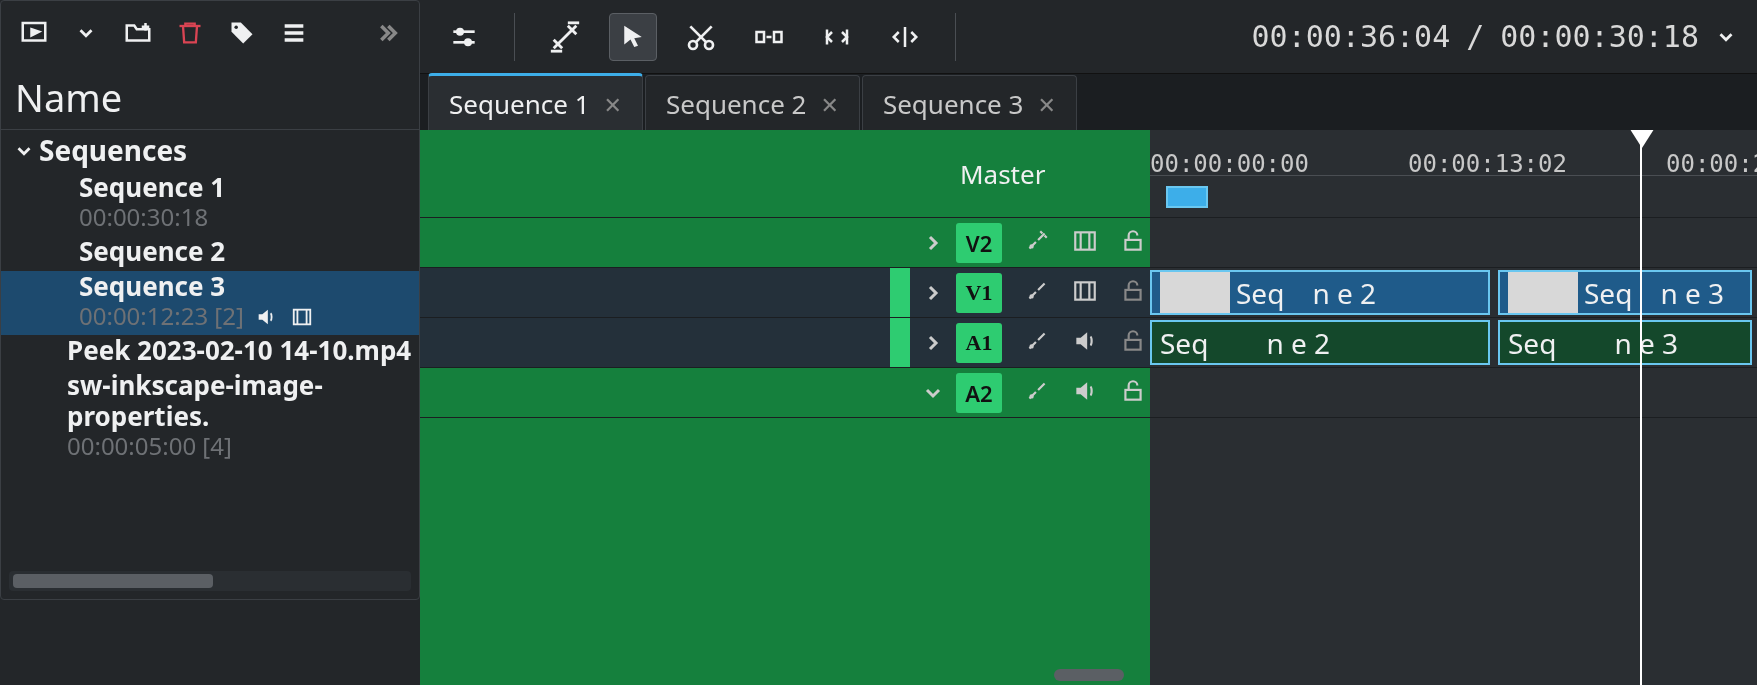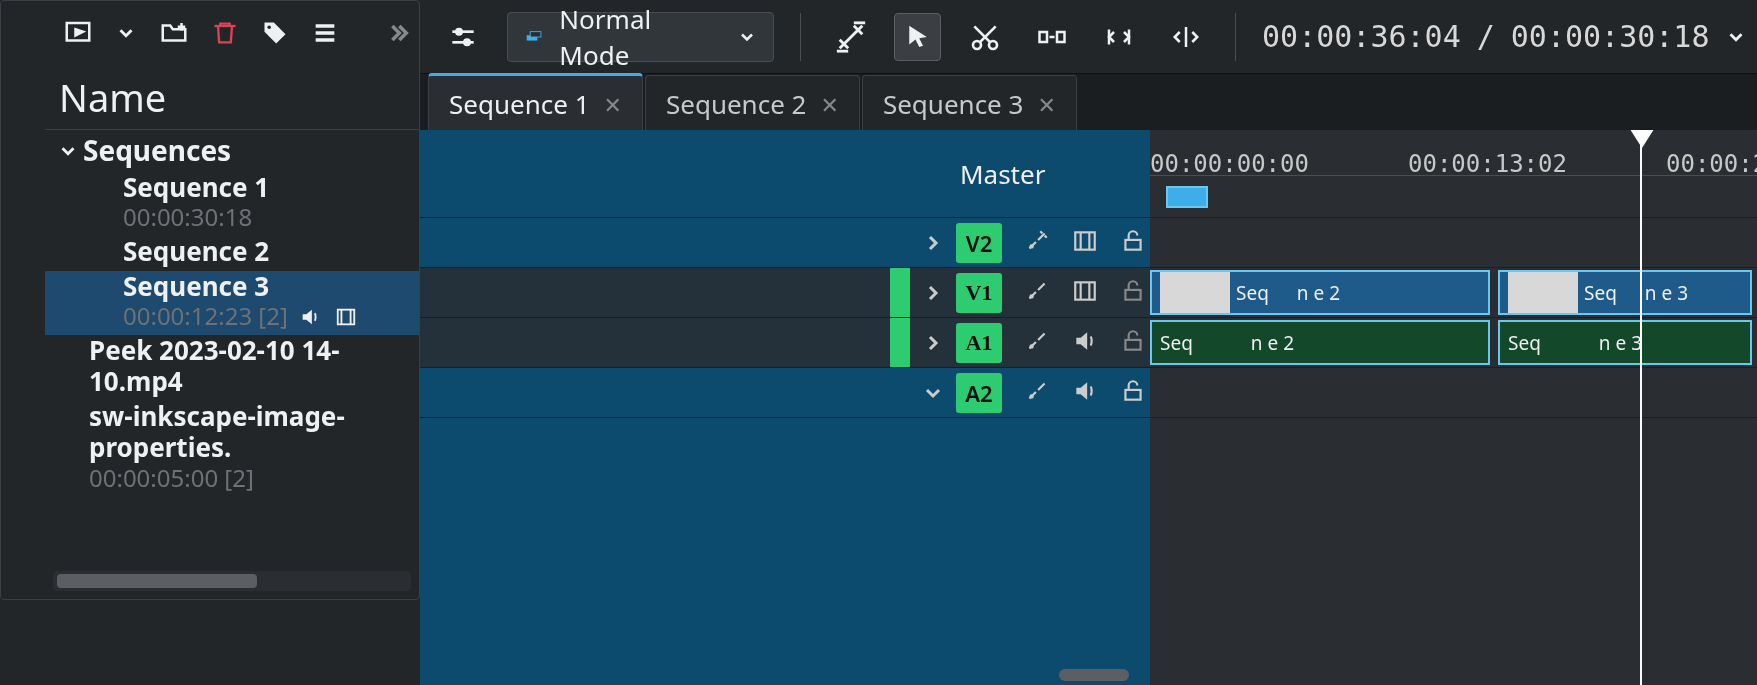--- a/index.html
+++ b/index.html
@@ -15,21 +15,20 @@
   }
   
   .bin {
     width: 420px;
     height: 600px;
     background: #232629;
     border: 1px solid #3b3f44;
     border-radius: 4px;
     display: flex;
     flex-direction: column;
-    padding-left: 44px;
   }
   .bin-toolbar {
     height: 64px;
     display: flex;
     align-items: center;
     gap: 22px;
     padding: 0 18px;
   }
   .bin-toolbar .spacer { flex: 1; }
   .icon {
@@ -53,21 +52,21 @@
     padding: 0 0 4px 12px;
     line-height: 1.2;
   }
   .tree-row.seq-folder {
     font-weight: 700;
     font-size: 28px;
     padding-left: 12px;
     display: flex; flex-direction: row; align-items: center; gap: 4px;
   }
   .tree-row.child { padding-left: 78px; }
-  .tree-row.file  { padding-left: 44px; }
+  .tree-row.file  { padding-left: 44px; margin-left: 22px; }
   .tree-title { font-weight: 700; font-size: 26px; color: #eff0f1; }
   .tree-sub   { font-size: 24px; color: #6e7175; display:flex; align-items:center; gap:10px;}
   .tree-row.selected { background: #1d4a6e; }
   .mini-icon {
     width: 26px; height: 20px; display:inline-block;
   }
   .mini-speaker { color:#3daee9; }
   .mini-film    { color:#3daee9; }
   .mini-speaker.white, .mini-film.white { color:#eff0f1; }
   .bin-scroll {
@@ -143,21 +142,21 @@
   .tab .close { color:#888; font-size:22px; }
 
   .tl-body {
     flex:1;
     display:flex;
     background:#2a2e32;
     position:relative;
   }
   .track-headers {
     width:730px;
-    background:#0c4a6e;
+    background:#15803d;
     display:flex;
     flex-direction:column;
   }
   .master-row {
     height:88px;
     display:flex; align-items:center; justify-content:flex-start;
     padding-left:540px;
     font-size:26px;
     border-bottom:1px solid #1b1e21;
   }
@@ -206,21 +205,21 @@
   }
   .tracks-area {
     position:relative;
   }
   .tl-track { height:50px; position:relative; border-bottom:1px solid #1b1e21;}
   .clip {
     position:absolute; top:2px; bottom:2px;
     border:2px solid #6ac7f0;
     display:flex; align-items:center;
     padding-left:8px;
-    font-size:19px;
+    font-size:28px;
     color:#eff0f1;
     overflow:hidden;
     white-space:nowrap;
   }
   .clip.video { background:#1f5b8a; }
   .clip.audio { background:#14482b; }
   .clip .thumb {
     width:70px; height:100%; background:#d8d8d8; margin-right:6px;
     flex-shrink:0;
   }
@@ -329,52 +328,40 @@
             </svg>
         </span>
       </span>
     </div>
 
     <div class="tree-row file">
       <span class="tree-title">Peek 2023-02-10 14-10.mp4</span>
     </div>
     <div class="tree-row file">
       <span class="tree-title">sw-inkscape-image-properties.</span>
-      <span class="tree-sub">00:00:05:00 [2]</span>
+      <span class="tree-sub">00:00:05:00 [4]</span>
     </div>
   </div>
 
   <div class="bin-scroll">
     <div class="bin-scroll-thumb"></div>
   </div>
 </div>
 
 <div class="timeline-pane">
 
   <div class="tl-toolbar">
     <span class="tool">
       <svg width="32" height="32" viewBox="0 0 24 24" fill="none" stroke="#eff0f1" stroke-width="2">
           <line x1="4" y1="8" x2="20" y2="8"></line>
           <circle cx="9" cy="8" r="2" fill="#eff0f1"></circle>
           <line x1="4" y1="16" x2="20" y2="16"></line>
           <circle cx="15" cy="16" r="2" fill="#eff0f1"></circle>
         </svg>
     </span>
-    <div class="dropdown">
-      <svg width="22" height="22" viewBox="0 0 24 24" fill="#3daee9">
-          <rect x="3" y="10" width="12" height="6"></rect>
-          <rect x="7" y="6" width="12" height="6" fill="#2a2e32" stroke="#3daee9"></rect>
-        </svg>
-      <span>Normal Mode</span>
-      <span style="margin-left:auto">
-        <svg width="20" height="20" viewBox="0 0 24 24" fill="none" stroke="#eff0f1" stroke-width="3">
-            <polyline points="6 9 12 15 18 9"></polyline>
-          </svg>
-      </span>
-    </div>
     <span class="tl-sep"></span>
     <span class="tool">
       <svg width="34" height="34" viewBox="0 0 24 24" fill="none" stroke="#eff0f1" stroke-width="2">
           <path d="M4 20L20 4"></path>
           <path d="M4 14l6 6"></path>
           <path d="M14 4l6 6"></path>
           <line x1="2" y1="22" x2="10" y2="22"></line>
           <line x1="14" y1="2" x2="22" y2="2"></line>
         </svg>
     </span>

